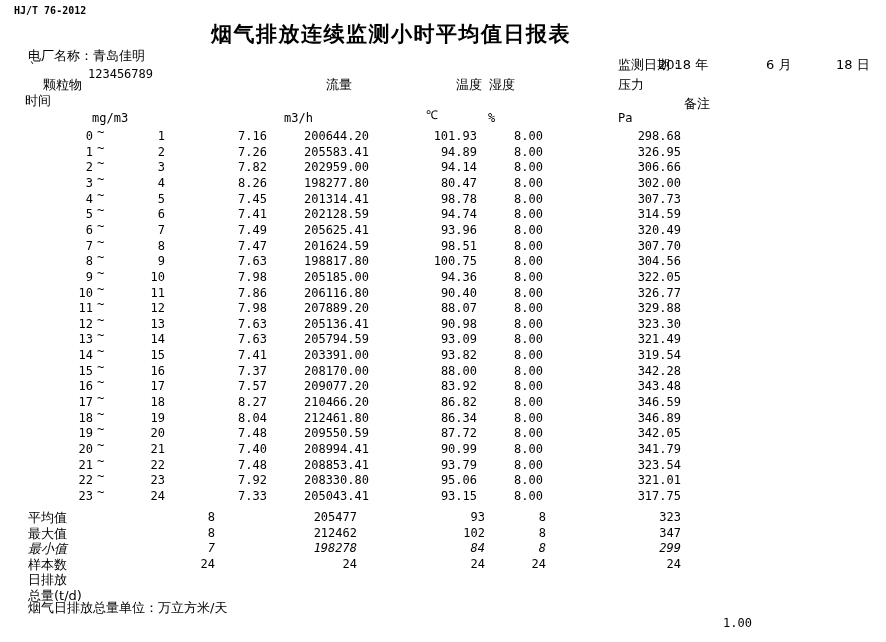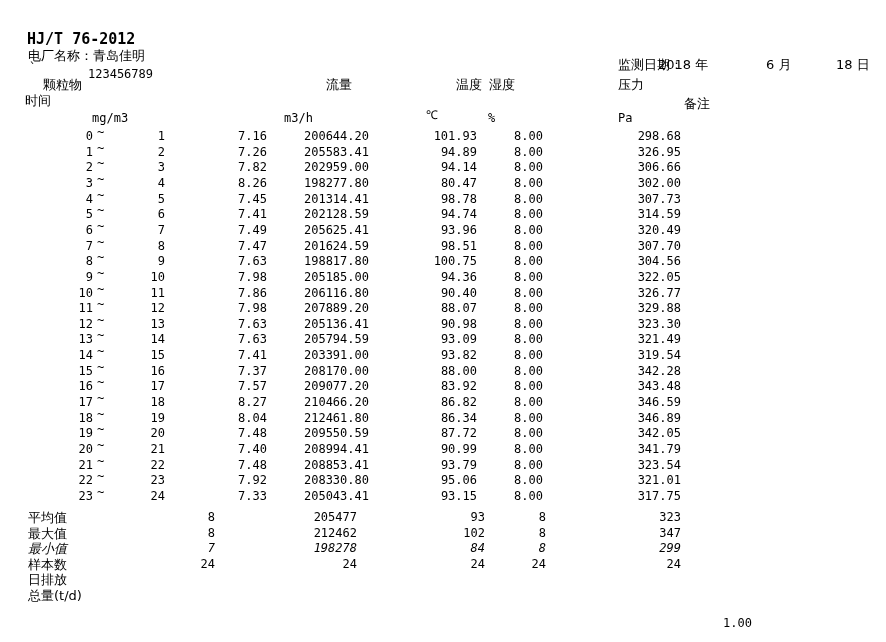--- a/index.html
+++ b/index.html
@@ -4,22 +4,22 @@
 <style>
   html,body{margin:0;padding:0;background:#fff;}
   .page{
     position:relative;width:886px;height:642px;background:#ffffff;color:#000000;
     font-family:"DejaVu Sans",sans-serif;overflow:hidden;
   }
   .abs{position:absolute;white-space:pre;}
   .lbl{font-size:13px;line-height:14px;}
   .num{font-family:"DejaVu Sans Mono",monospace;font-size:12px;line-height:13px;}
   .std{
-    position:absolute;left:27px;top:5px;
-    font-family:"DejaVu Sans Mono",monospace;font-weight:bold;font-size:15px;white-space:pre;margin-top:25px;
+    position:absolute;left:14px;top:5px;
+    font-family:"DejaVu Sans Mono",monospace;font-weight:bold;font-size:10px;white-space:pre;
   }
   .title{
     position:absolute;left:0;top:20px;width:782px;text-align:center;
     font-size:21px;font-weight:bold;letter-spacing:1.5px;white-space:pre;
   }
   .row{position:absolute;left:0;width:886px;height:16px;}
   .cell{
     position:absolute;top:0;text-align:right;white-space:pre;
     font-family:"DejaVu Sans Mono",monospace;font-size:12px;line-height:15px;
   }
@@ -37,20 +37,21 @@
   .s-temp{left:400px;width:85px;}
   .s-hum{left:488px;width:58px;}
   .s-pres{left:578px;width:103px;}
 </style>
 </head>
 <body>
 
 <div class="page">
 
   <div class="std">HJ/T 76-2012</div>
+  <div class="title">烟气排放连续监测小时平均值日报表</div>
 
   <span class="abs lbl" style="left:28px;top:49px">电厂名称：</span>
   <span class="abs lbl" style="left:93px;top:49px">青岛佳明</span>
   <span class="abs num" style="left:29px;top:62px">`</span>
   <span class="abs num" style="left:88px;top:68px">123456789</span>
 
   <span class="abs lbl" style="left:618px;top:58px">监测日期：</span>
   <span class="abs lbl" style="left:658px;top:58px">2018 年</span>
   <span class="abs lbl" style="left:766px;top:58px">6 月</span>
   <span class="abs lbl" style="left:836px;top:58px">18 日</span>
@@ -345,15 +346,16 @@
         <span class="cell s-pres">24</span>
       </div>
       <div class="row" style="top: 572.4px;">
         <span class="cell s-label">日排放</span>
       </div>
       <div class="row" style="top: 588px;">
         <span class="cell s-label">总量(t/d)</span>
       </div>
     </div>
 
+  <span class="abs lbl" style="left:28px;top:601px">烟气日排放总量单位：万立方米/天</span>
   <span class="abs num cell" style="left:700px;top:616px;width:52px">1.00</span>
 
 </div>
 
 </body></html>

